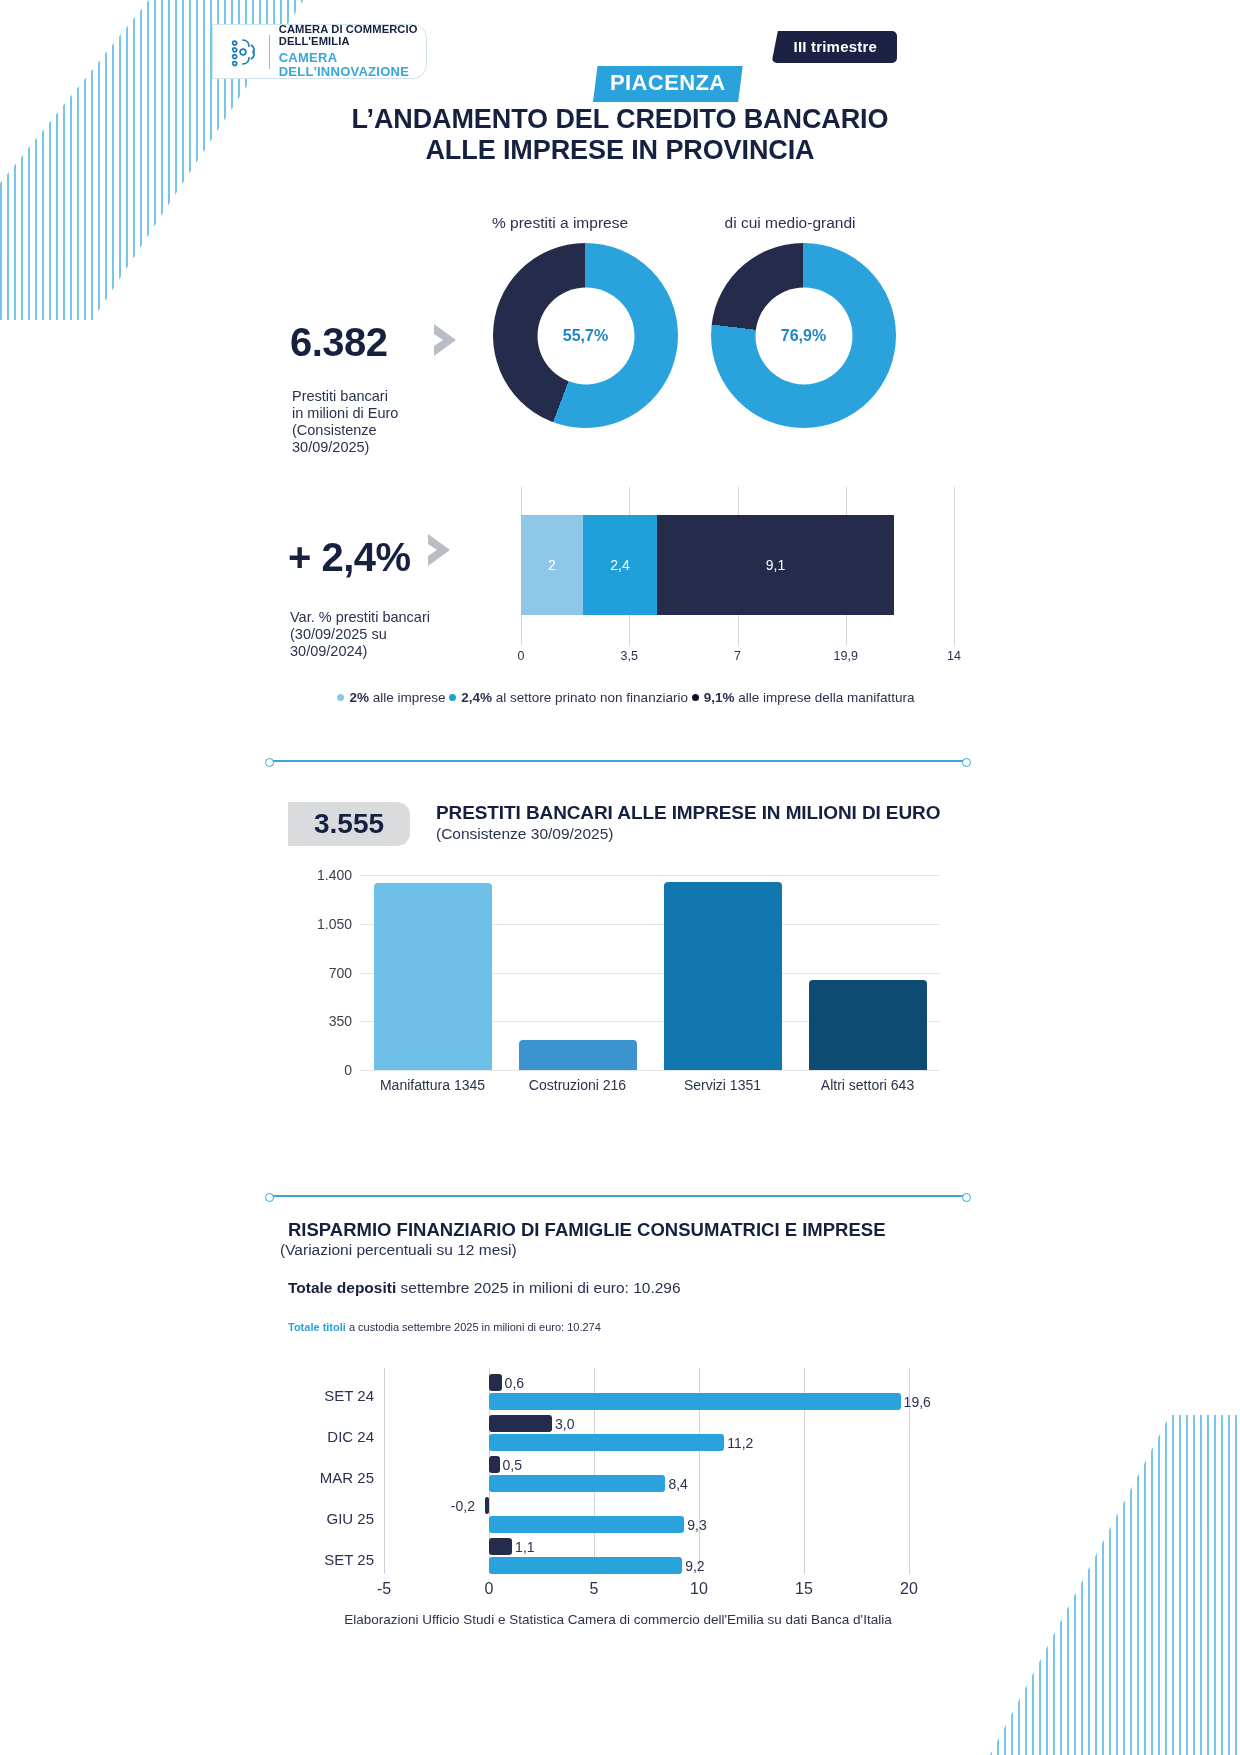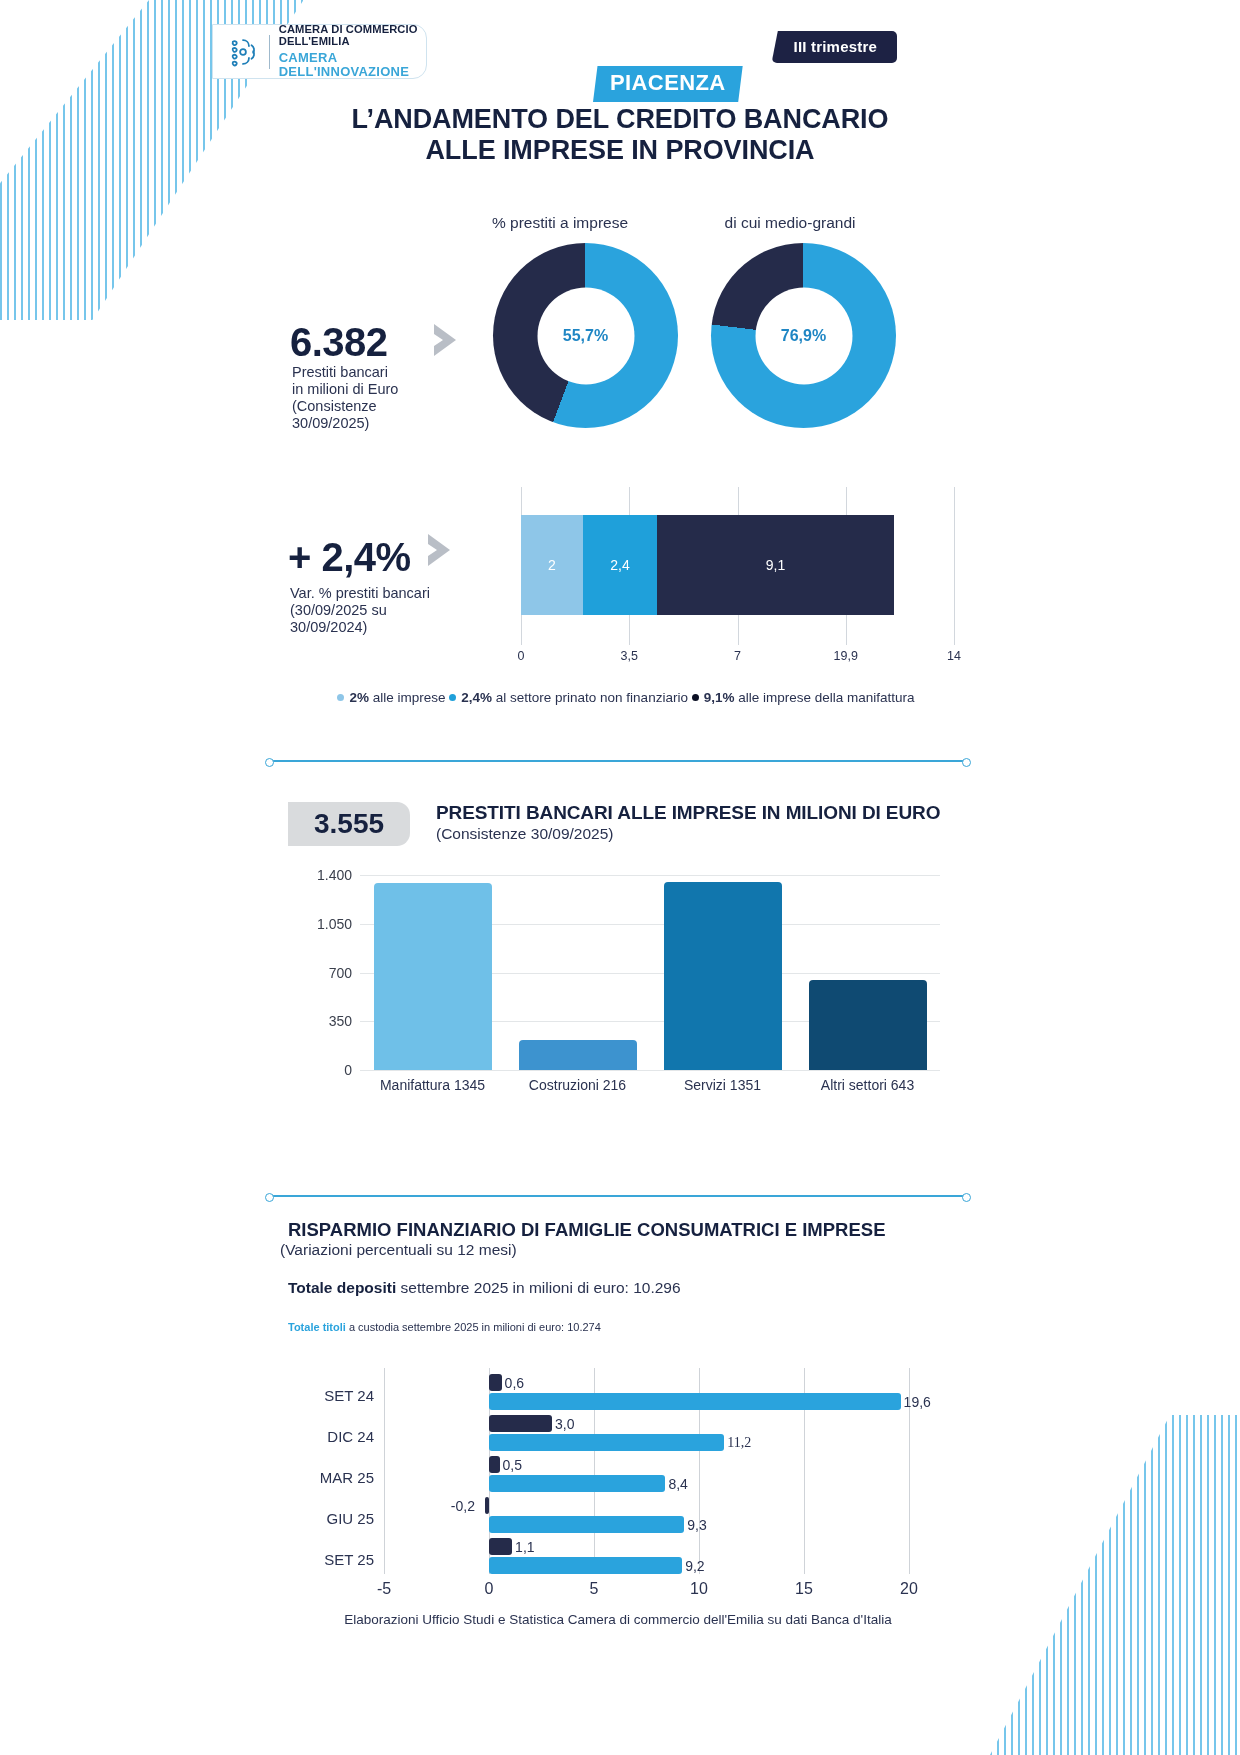--- a/index.html
+++ b/index.html
@@ -74,21 +74,21 @@
   .donut{ position:absolute; width:185px; height:185px; border-radius:50%; }
   .donut .hole{
     position:absolute; left:50%; top:50%; transform:translate(-50%,-50%);
     width:97px; height:97px; border-radius:50%; background:#fff;
     display:flex; align-items:center; justify-content:center;
     color:#1f86c4; font-size:16px; font-weight:700;
   }
 
   
   .kpi-num{ position:absolute; font-size:40px; font-weight:700; color:#16213f; letter-spacing:-.5px; }
-  .kpi-sub{ position:absolute; font-size:14.5px; line-height:1.18; color:#2a3250; }
+  .kpi-sub{ position:absolute; font-size:14.5px; line-height:1.18; color:#2a3250;margin-top:24px; }
   .chev{ position:absolute; width:34px; height:40px; }
 
   
   .sb-frame{ position:absolute; left:521px; top:487px; width:433px; height:158px; }
   .sb-grid{ position:absolute; top:0; width:1px; height:158px; background:#d2d7dd; }
   .sb-bar{ position:absolute; left:0; top:28px; height:100px; display:flex; }
   .sb-seg{ height:100%; display:flex; align-items:center; justify-content:center;
            color:#fff; font-size:14px; }
   .sb-ticks{ position:absolute; top:162px; width:433px; height:18px; }
   .sb-tick{ position:absolute; font-size:12.5px; color:#2a3250; transform:translateX(-50%); }
@@ -287,21 +287,21 @@
       <div class="hb-tick" style="left: 621px;">20</div>
       <div class="hb-rowlabel" style="top: 19px;">SET 24</div>
       <div class="hb-bar" style="left: 201px; width: 12.6px; top: 6px; background: rgb(37, 43, 74);"></div>
       <div class="hb-val" style="top: 7px; left: 216.6px;">0,6</div>
       <div class="hb-bar" style="left: 201px; width: 411.6px; top: 25px; background: rgb(42, 163, 221);"></div>
       <div class="hb-val" style="top: 26px; left: 615.6px;">19,6</div>
       <div class="hb-rowlabel" style="top: 60px;">DIC 24</div>
       <div class="hb-bar" style="left: 201px; width: 63px; top: 47px; background: rgb(37, 43, 74);"></div>
       <div class="hb-val" style="top: 48px; left: 267px;">3,0</div>
       <div class="hb-bar" style="left: 201px; width: 235.2px; top: 66px; background: rgb(42, 163, 221);"></div>
-      <div class="hb-val" style="top: 67px; left: 439.2px; font-family: Liberation Serif, serif;">11,2</div>
+      <div class="hb-val" style="top: 67px; left: 439.2px;">11,2</div>
       <div class="hb-rowlabel" style="top: 101px;">MAR 25</div>
       <div class="hb-bar" style="left: 201px; width: 10.5px; top: 88px; background: rgb(37, 43, 74);"></div>
       <div class="hb-val" style="top: 89px; left: 214.5px;">0,5</div>
       <div class="hb-bar" style="left: 201px; width: 176.4px; top: 107px; background: rgb(42, 163, 221);"></div>
       <div class="hb-val" style="top: 108px; left: 380.4px;">8,4</div>
       <div class="hb-rowlabel" style="top: 142px;">GIU 25</div>
       <div class="hb-bar" style="left: 196.8px; width: 4.2px; top: 129px; background: rgb(37, 43, 74);"></div>
       <div class="hb-val" style="top: 130px; left: 162.8px;">-0,2</div>
       <div class="hb-bar" style="left: 201px; width: 195.3px; top: 148px; background: rgb(42, 163, 221);"></div>
       <div class="hb-val" style="top: 149px; left: 399.3px;">9,3</div>

